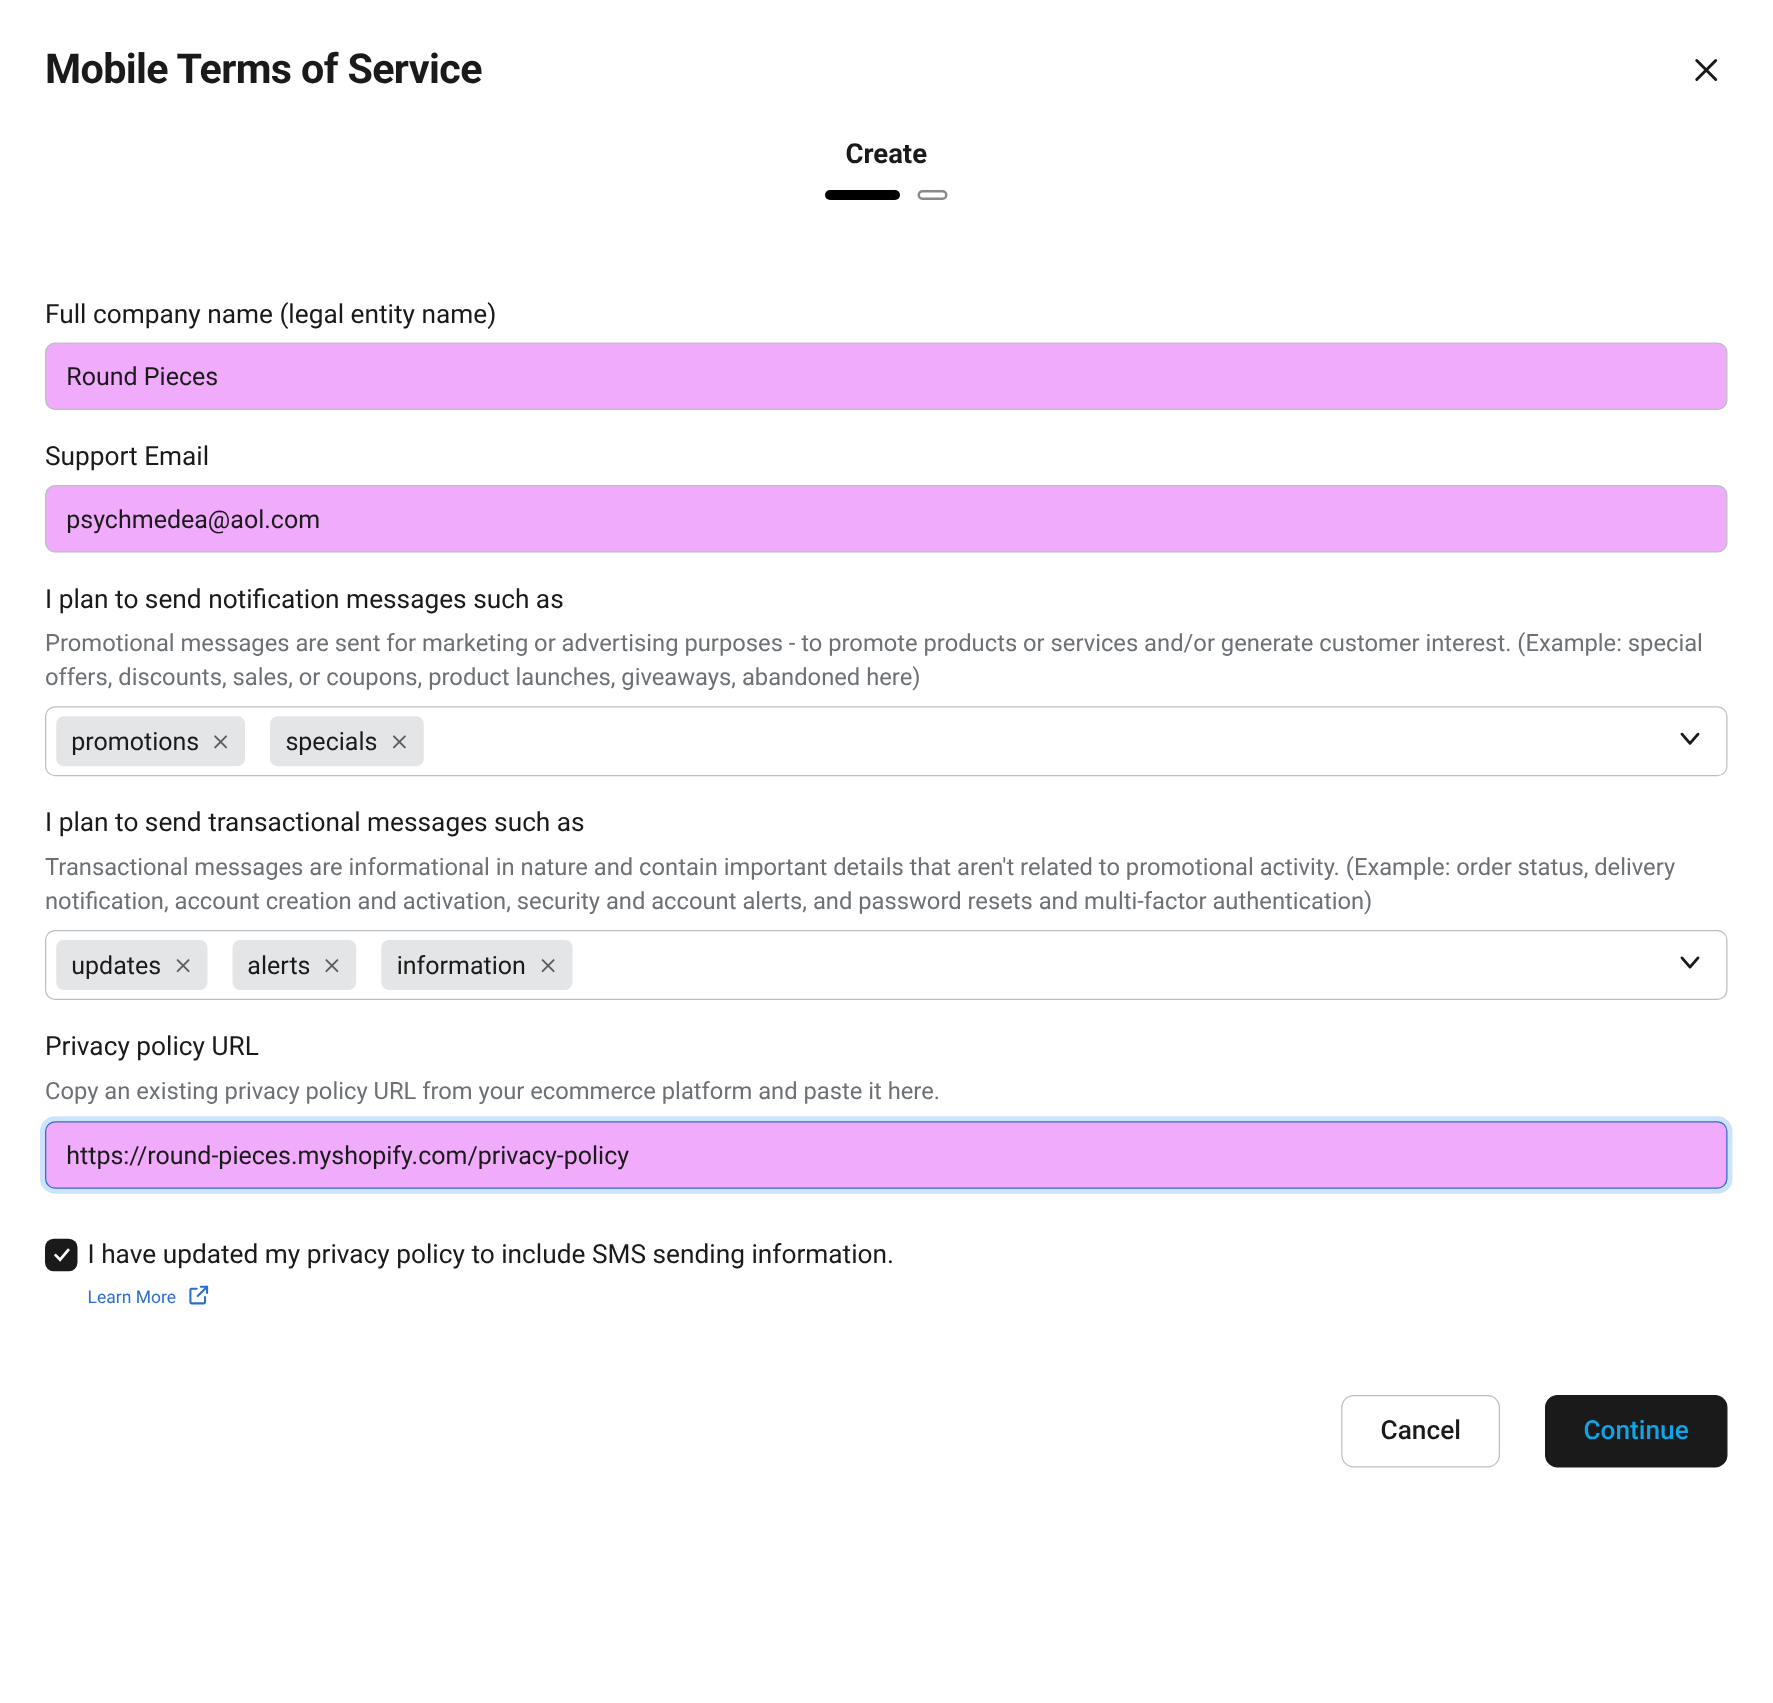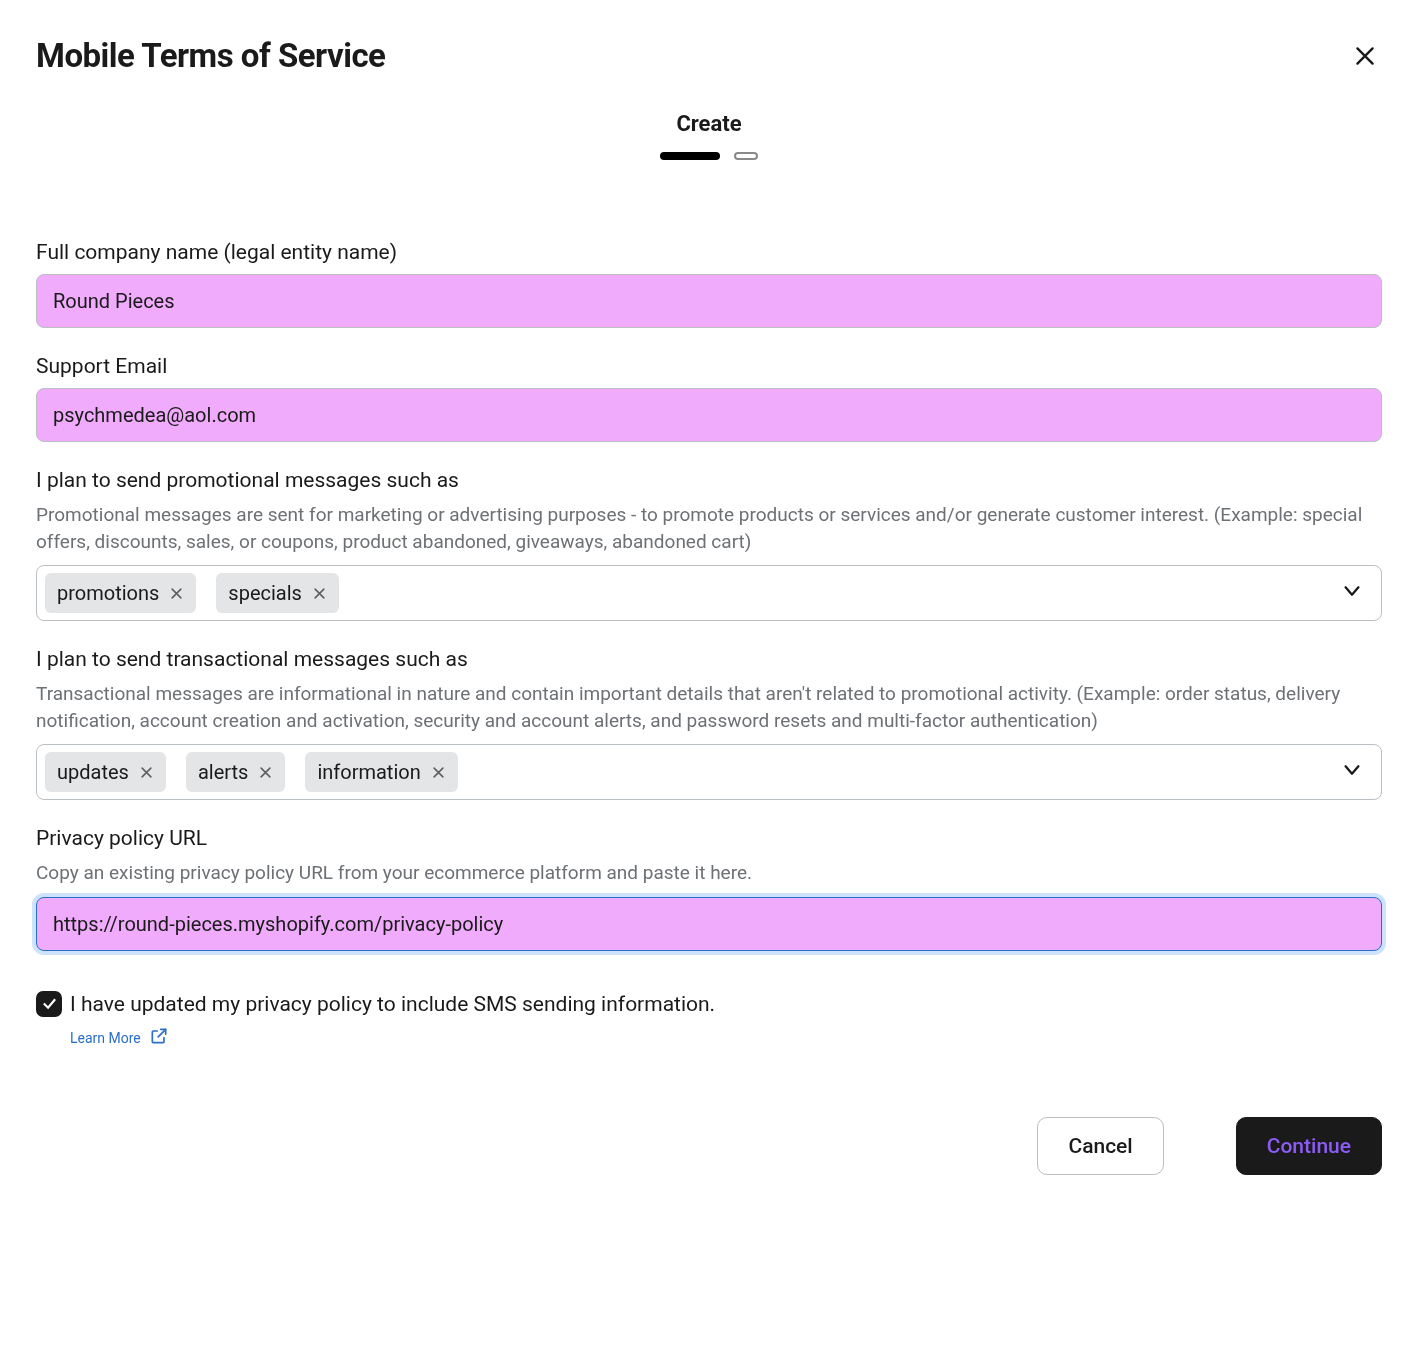--- a/index.html
+++ b/index.html
@@ -178,22 +178,21 @@
       font-family: inherit;
     }
     .btn-secondary {
       background: #fff;
       border: 1px solid #babfc3;
       color: #1a1a1a;
     }
     .btn-primary {
       background: #1a1a1a;
       border: 1px solid #1a1a1a;
-      color: #8b5cf6;
-      margin-left: 36px;
+      color: #0ea5e9;
     }
   </style>
 </head>
 <body>
 
 <div class="container">
 
   <div class="header-row">
     <h1 class="page-title">Mobile Terms of Service</h1>
     <button class="close-btn">
@@ -215,22 +214,22 @@
     <label class="label">Full company name (legal entity name)</label>
     <input class="text-input" type="text" value="Round Pieces" style="">
   </div>
 
   <div class="form-section">
     <label class="label">Support Email</label>
     <input class="text-input" type="text" value="psychmedea@aol.com" style="">
   </div>
 
   <div class="form-section">
-    <div class="label">I plan to send promotional messages such as</div>
-    <div class="helper">Promotional messages are sent for marketing or advertising purposes - to promote products or services and/or generate customer interest. (Example: special offers, discounts, sales, or coupons, product abandoned, giveaways, abandoned cart)</div>
+    <div class="label">I plan to send notification messages such as</div>
+    <div class="helper">Promotional messages are sent for marketing or advertising purposes - to promote products or services and/or generate customer interest. (Example: special offers, discounts, sales, or coupons, product launches, giveaways, abandoned here)</div>
     <div class="tag-select">
       <span class="tag">
         <span>promotions</span>
         <button class="tag-remove">
             <svg viewBox="0 0 24 24" fill="none" stroke="currentColor" stroke-linecap="round">
               <path d="M5 5 L19 19 M19 5 L5 19"></path>
             </svg>
           </button>
       </span>
       <span class="tag">

